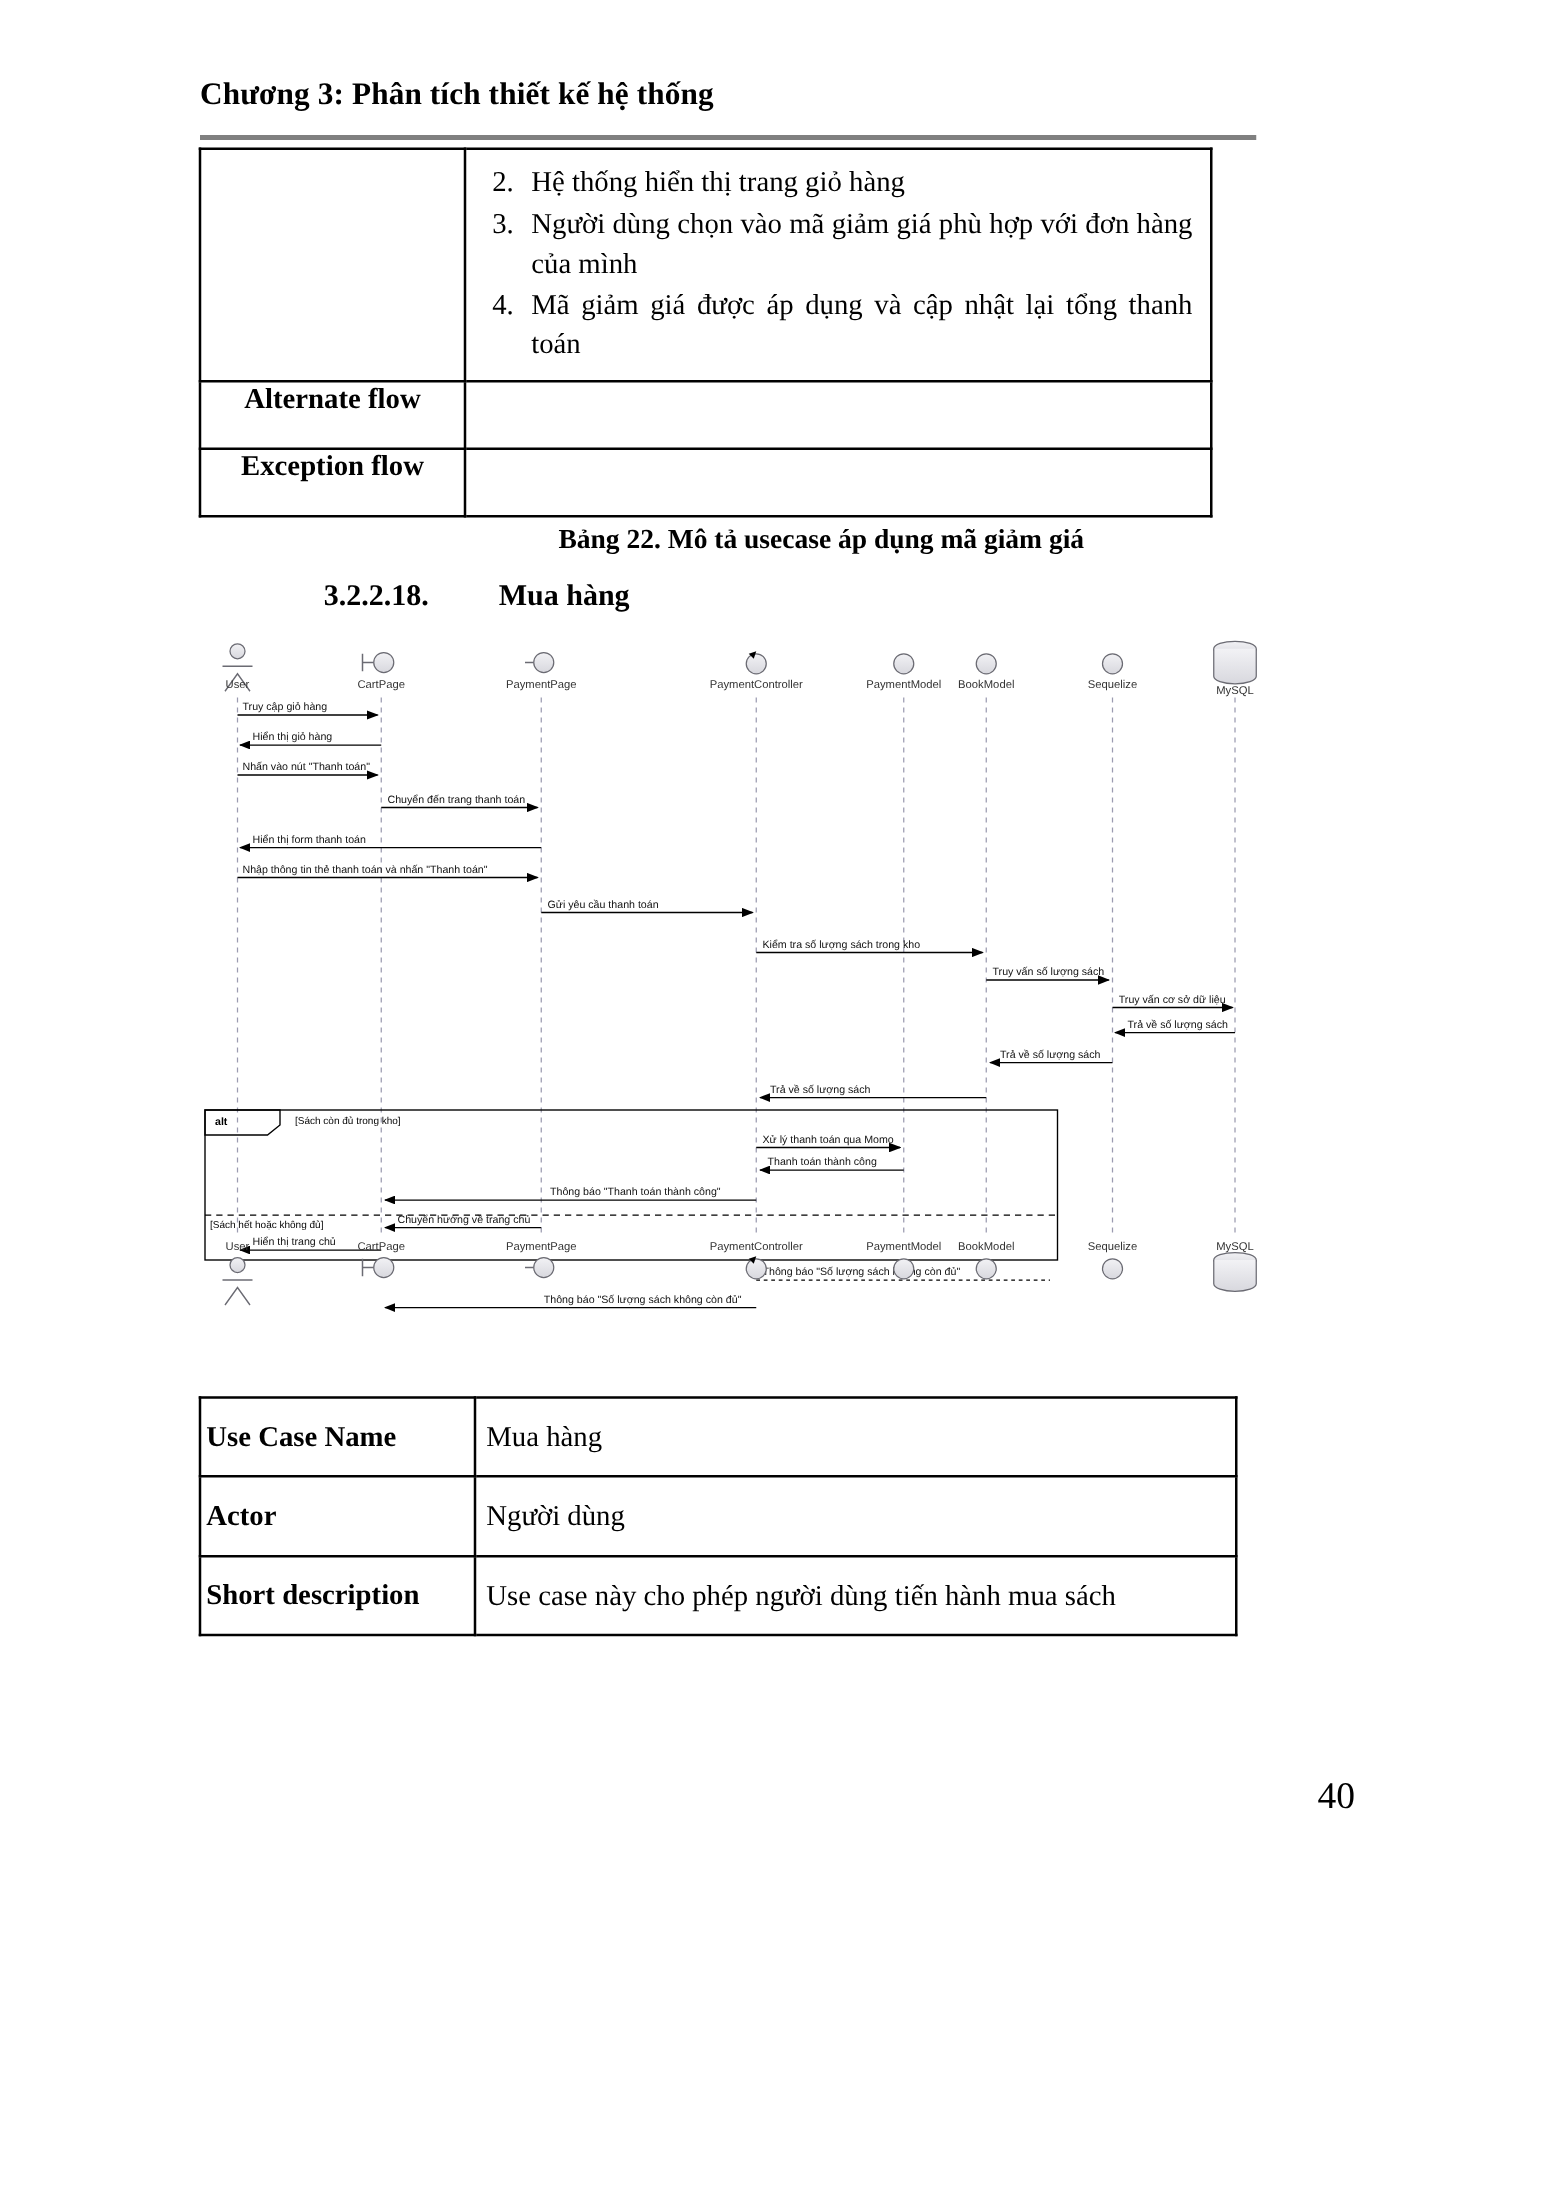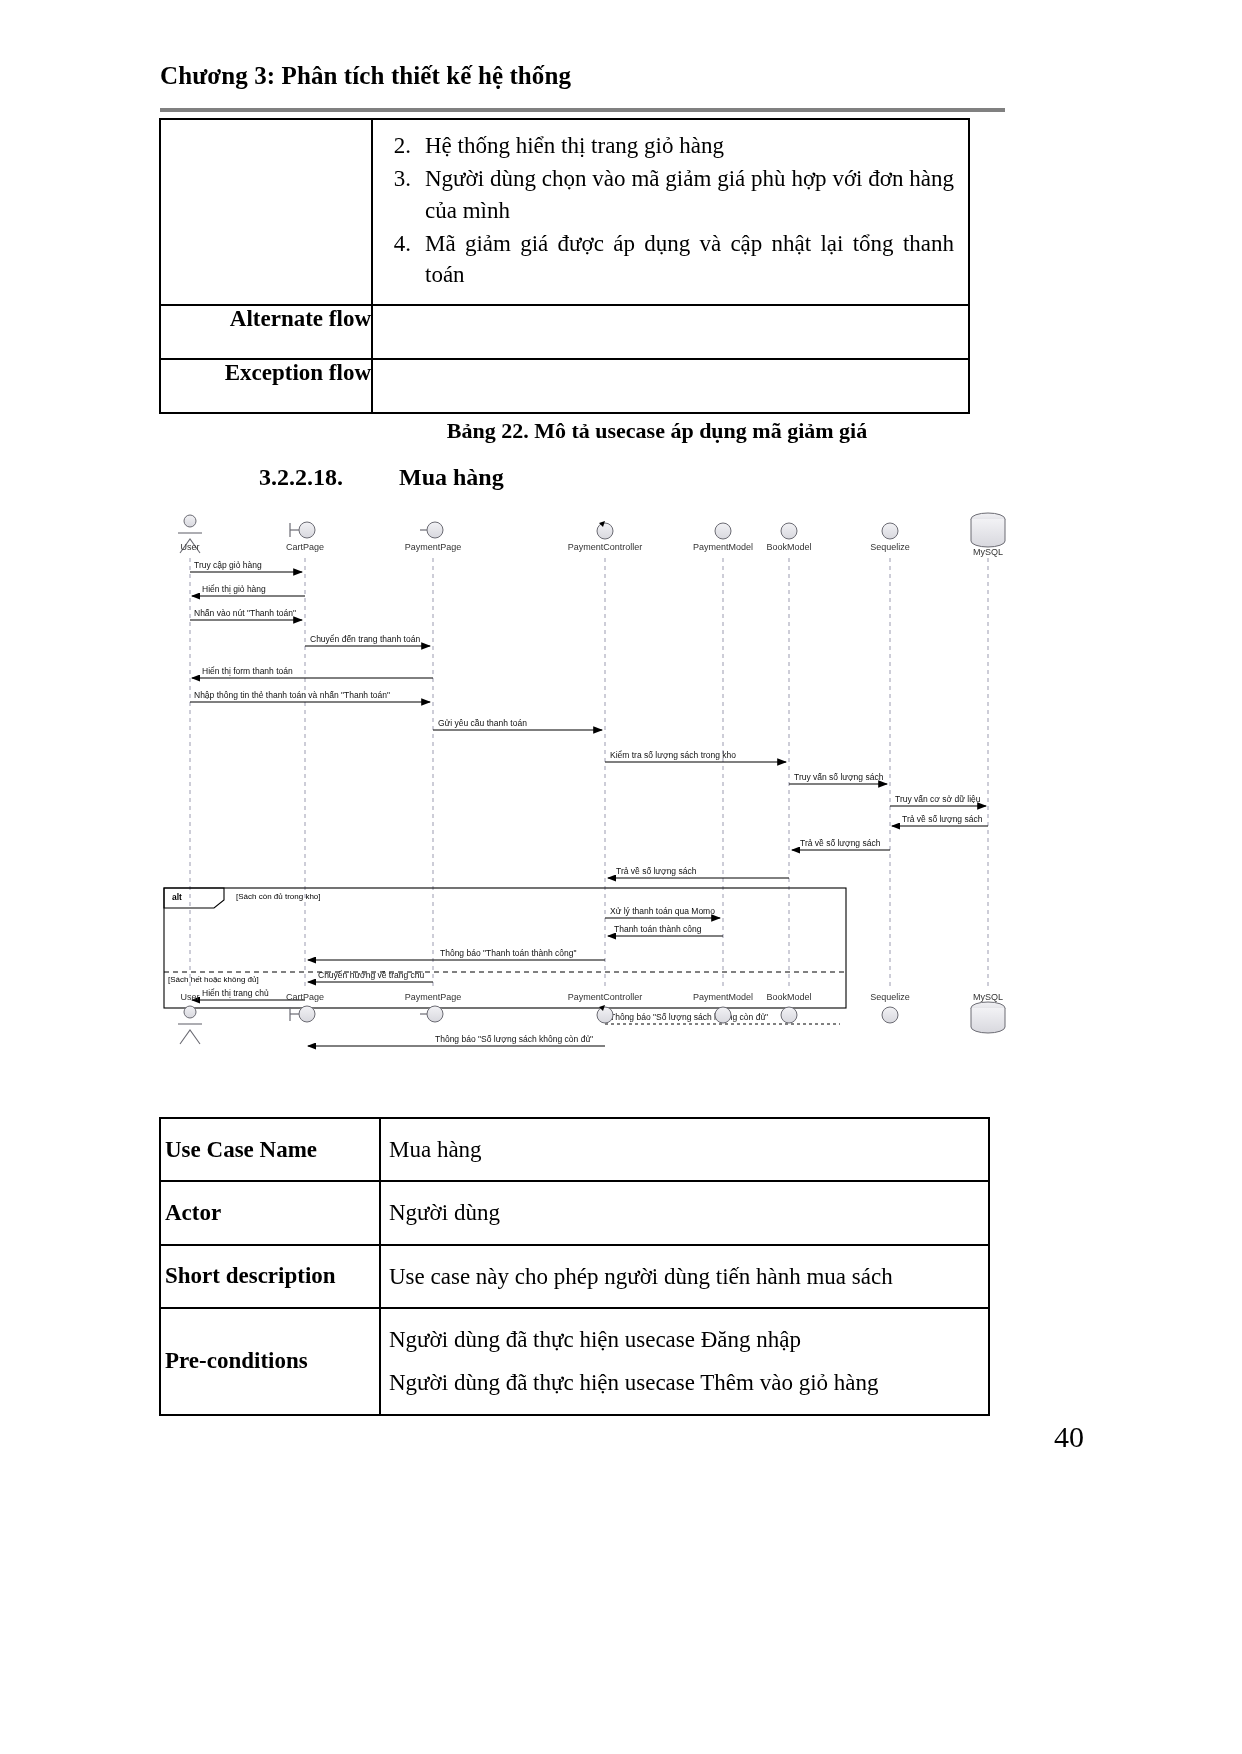--- a/index.html
+++ b/index.html
@@ -78,21 +78,21 @@
     padding-right: 14px;
     box-sizing: border-box;
   }
   .steps .txt {
     flex: 1 1 auto;
     text-align: justify;
   }
   .row-label {
     font-weight: bold;
     font-size: 23px;
-    text-align: right;
+    text-align: center;
     padding: 22px 4px 22px 4px;
   }
   .cell-blank { height: 52px; }
 
   .caption {
     position: absolute;
     width: 1242px;
     text-align: center;
     font-weight: bold;
     font-size: 22px;
@@ -470,25 +470,18 @@
       <td class="c-right v">Mua hàng</td>
     </tr>
     <tr>
       <td class="c-left k">Actor</td>
       <td class="c-right v">Người dùng</td>
     </tr>
     <tr>
       <td class="c-left k">Short description</td>
       <td class="c-right v">Use case này cho phép người dùng tiến hành mua sách</td>
     </tr>
-    <tr>
-      <td class="c-left k">Pre-conditions</td>
-      <td class="c-right v">
-        <p>Người dùng đã thực hiện usecase Đăng nhập</p>
-        <p>Người dùng đã thực hiện usecase Thêm vào giỏ hàng</p>
-      </td>
-    </tr>
   </tbody>
     </table>
 
   <div class="page-num">40</div>
 
 </div>
 
 </body></html>

